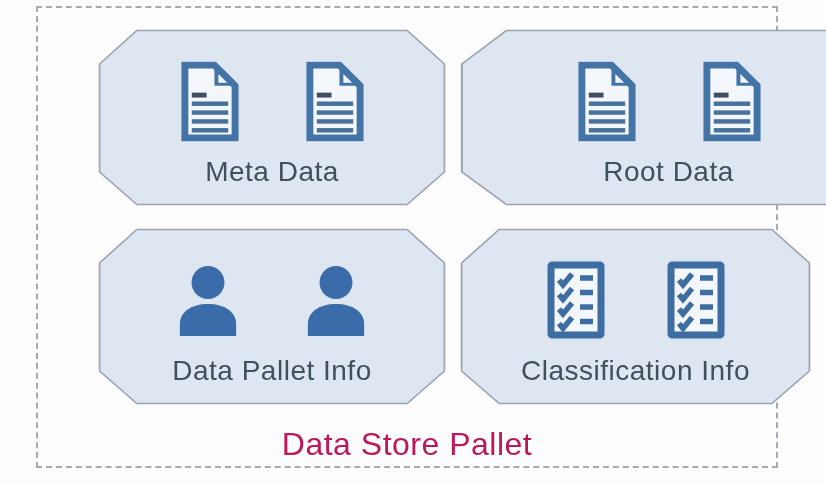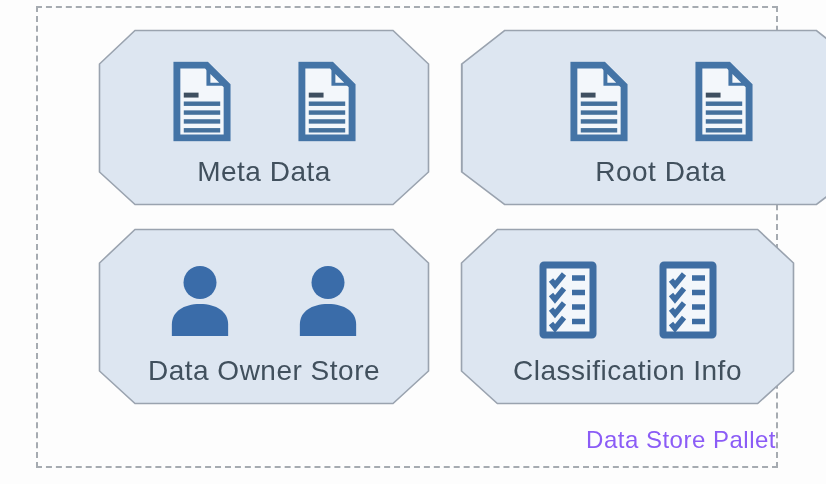--- a/index.html
+++ b/index.html
@@ -4,38 +4,38 @@
 <style>
   html,body{margin:0;padding:0;background:#fdfdfd;}
   body{
     width:826px;height:484px;position:relative;overflow:hidden;
     font-family:"Liberation Sans", sans-serif;
   }
   .pallet{
     position:absolute;left:36px;top:6px;width:742px;height:462px;
     border:2px dashed #a6abb1;background:transparent;box-sizing:border-box;
   }
-  .node{position:absolute;width:332px;height:177px;}
+  .node{position:absolute;width:332px;height:177px;padding-left:16px;}
   .node .oct{position:absolute;left:0;top:0;width:100%;height:100%;}
   .node .content{
     position:absolute;left:0;top:0;width:100%;height:100%;
     display:flex;flex-direction:column;align-items:center;
     padding-top:30px;box-sizing:border-box;
   }
   .icons-row{
     display:flex;align-items:center;justify-content:center;
     gap:62px;height:84px;
   }
   .node-label{
     margin-top:12px;font-size:28px;line-height:34px;color:#41505d;
     letter-spacing:0.5px;white-space:nowrap;
   }
   .pallet-title{
-    position:absolute;left:0;right:0;top:418px;text-align:right;
-    font-size:24px;color:#8b5cf6;letter-spacing:0.5px;
+    position:absolute;left:0;right:0;top:418px;text-align:center;
+    font-size:32px;color:#be185d;letter-spacing:0.5px;
   }
   
   #node-0{left:60px;top:21px;}
   #node-1{left:422px;top:21px;width:401px;}
   #node-2{left:60px;top:220px;}
   #node-3{left:422px;top:220px;width:335px;}
   .hidden-defs{position:absolute;width:0;height:0;overflow:hidden;}
 </style>
 </head>
 <body>
@@ -117,21 +117,21 @@
     </svg>
     <div class="content">
       <div class="icons-row">
         <svg width="66" height="72" viewBox="0 0 68 74">
             <use href="#sym-person"></use>
           </svg>
         <svg width="66" height="72" viewBox="0 0 68 74">
             <use href="#sym-person"></use>
           </svg>
       </div>
-      <div class="node-label">Data Owner Store</div>
+      <div class="node-label">Data Pallet Info</div>
     </div>
   </div>
 
   <div class="node" id="node-3">
     <svg class="oct" viewBox="0 0 332 177" preserveAspectRatio="none">
       <use href="#sym-octagon"></use>
     </svg>
     <div class="content">
       <div class="icons-row">
         <svg width="58" height="78" viewBox="0 0 58 78">

